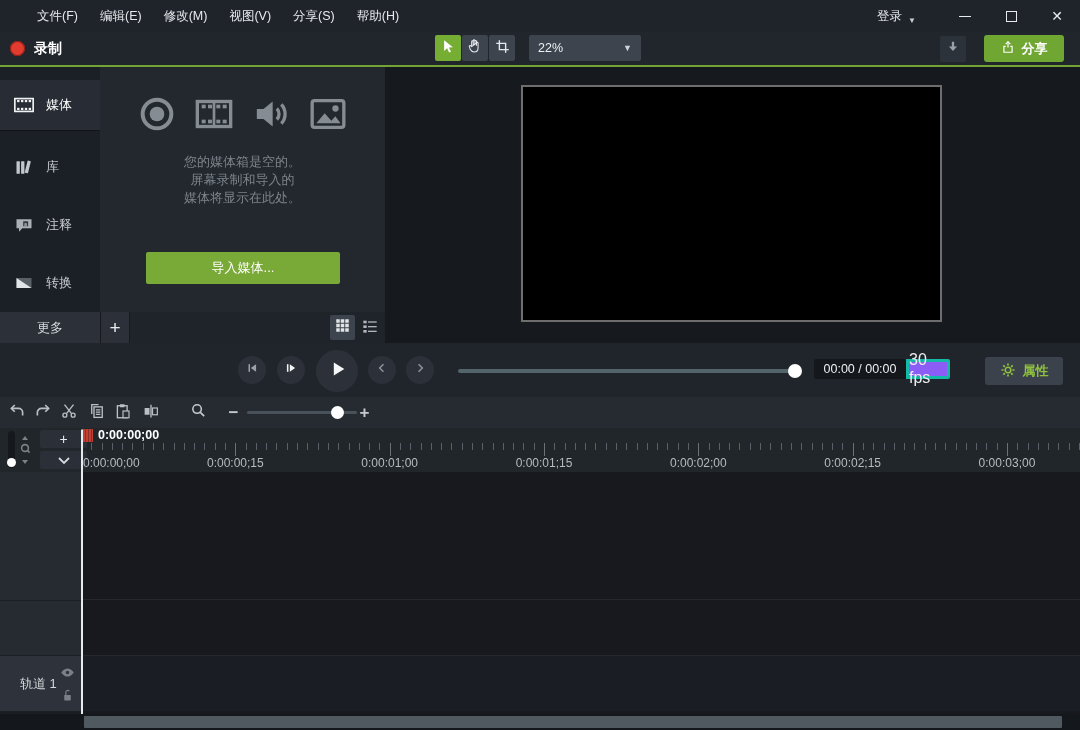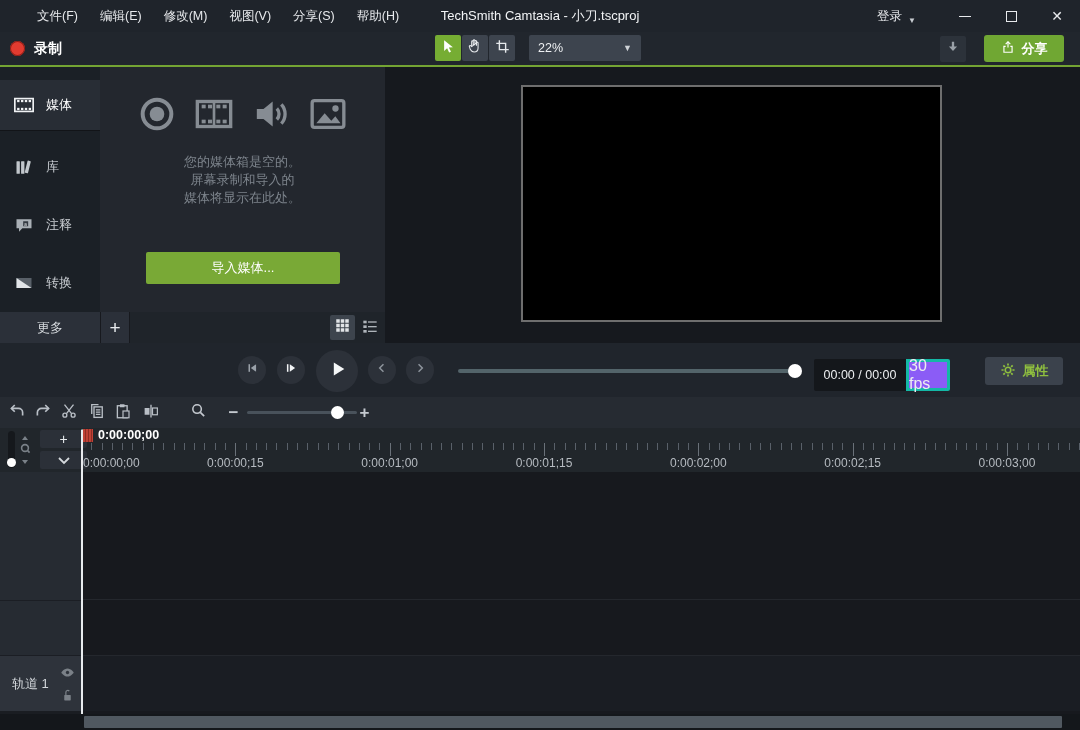--- a/index.html
+++ b/index.html
@@ -65,21 +65,21 @@
   .canvas{position:absolute;left:136px;top:18px;width:421px;height:237px;background:#000;border:2px solid #6e6e6e;}
 
   
   .playback{position:absolute;top:343px;left:0;right:0;height:54px;background:#20252c;}
   .pb-btn{position:absolute;width:28px;height:28px;border-radius:50%;background:#2c3139;top:13px;
           display:flex;align-items:center;justify-content:center;}
   .pb-play{position:absolute;width:42px;height:42px;border-radius:50%;background:#2c3139;top:7px;left:316px;
            display:flex;align-items:center;justify-content:center;}
   .seek-track{position:absolute;left:458px;top:26px;width:337px;height:4px;background:#53646a;border-radius:2px;}
   .seek-thumb{position:absolute;left:788px;top:21px;width:14px;height:14px;border-radius:50%;background:#fff;}
-  .time-box{position:absolute;left:814px;top:16px;height:32px;display:flex;align-items:stretch;}
+  .time-box{position:absolute;left:814px;top:16px;height:20px;display:flex;align-items:stretch;}
   .time-main{width:92px;background:#14171b;display:flex;align-items:center;justify-content:center;
              font-size:12.5px;color:#eceef0;border-radius:2px 0 0 2px;}
   .fps-box{width:44px;background:#8b5cf6;border:3px solid #14b8a6;display:flex;align-items:center;
            justify-content:center;font-size:16px;color:#eceef0;border-radius:0 2px 2px 0;}
   .props-btn{position:absolute;left:985px;top:14px;width:78px;height:28px;background:#3b424c;border-radius:3px;
              display:flex;align-items:center;justify-content:center;gap:7px;color:#8fbf3f;font-weight:bold;font-size:13px;}
 
   
   .tl-toolbar{position:absolute;top:397px;left:0;right:0;height:31px;background:#262b32;}
   .tlb-btn{position:absolute;top:3px;width:25px;height:25px;display:flex;align-items:center;justify-content:center;border-radius:2px;}
@@ -105,36 +105,35 @@
   .rlab{position:absolute;top:28px;font-size:12px;color:#b6bbc1;transform:translateX(-50%);white-space:nowrap;}
   .rlab.first{transform:none;}
 
   
   .tracks{position:absolute;top:472px;left:0;right:0;height:242px;background:#17191e;}
   .track-col{position:absolute;left:0;top:0;width:81px;height:242px;background:#262b32;}
   .col-div{position:absolute;left:0;width:81px;height:1px;background:#1b1e24;}
   .row-div{position:absolute;left:81px;right:0;height:1px;background:#24272d;}
   .track1-row{position:absolute;left:81px;right:0;top:184px;height:55px;background:#1a1d23;}
   .track-header{position:absolute;left:0;top:184px;width:81px;height:55px;background:#2e333b;}
-  .track-name{position:absolute;left:12px;top:0;height:55px;display:flex;align-items:center;font-size:13px;color:#d3d7db;}
+  .track-name{position:absolute;left:20px;top:0;height:55px;display:flex;align-items:center;font-size:13px;color:#d3d7db;}
   .track-col-bottom{position:absolute;left:0;top:239px;width:81px;height:3px;background:#1a1d22;}
   .th-icons{position:absolute;right:6px;top:8px;display:flex;flex-direction:column;gap:6px;align-items:center;}
   .playhead-line{position:absolute;left:81px;top:430px;width:2px;height:284px;background:#e8ebee;z-index:5;}
 
   
   .bottom-bar{position:absolute;top:714px;left:0;right:0;height:16px;background:#14171b;}
   .hscroll{position:absolute;left:84px;right:18px;top:2px;height:12px;background:#505860;border-radius:1px;}
 </style>
 </head>
 <body>
 
 <div class="app">
 
   <div class="titlebar">
-    <div class="win-title">TechSmith Camtasia - 小刀.tscproj</div>
     <div class="menus">
       <span class="menu-item">文件(F)</span>
       <span class="menu-item">编辑(E)</span>
       <span class="menu-item">修改(M)</span>
       <span class="menu-item">视图(V)</span>
       <span class="menu-item">分享(S)</span>
       <span class="menu-item">帮助(H)</span>
     </div>
     <div class="tb-right">
       <div class="login">

